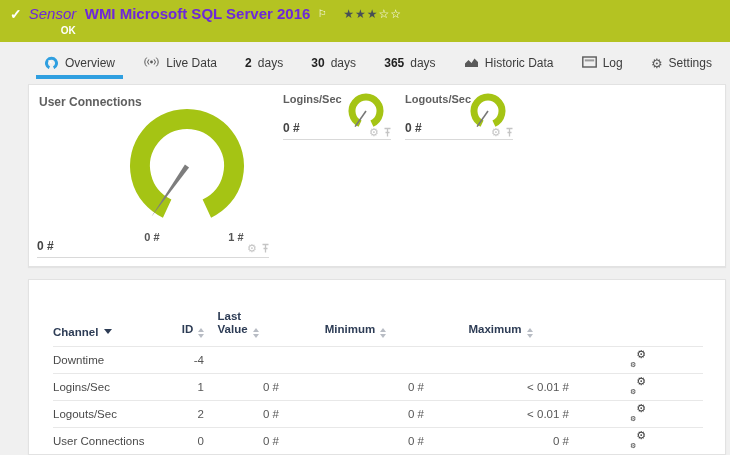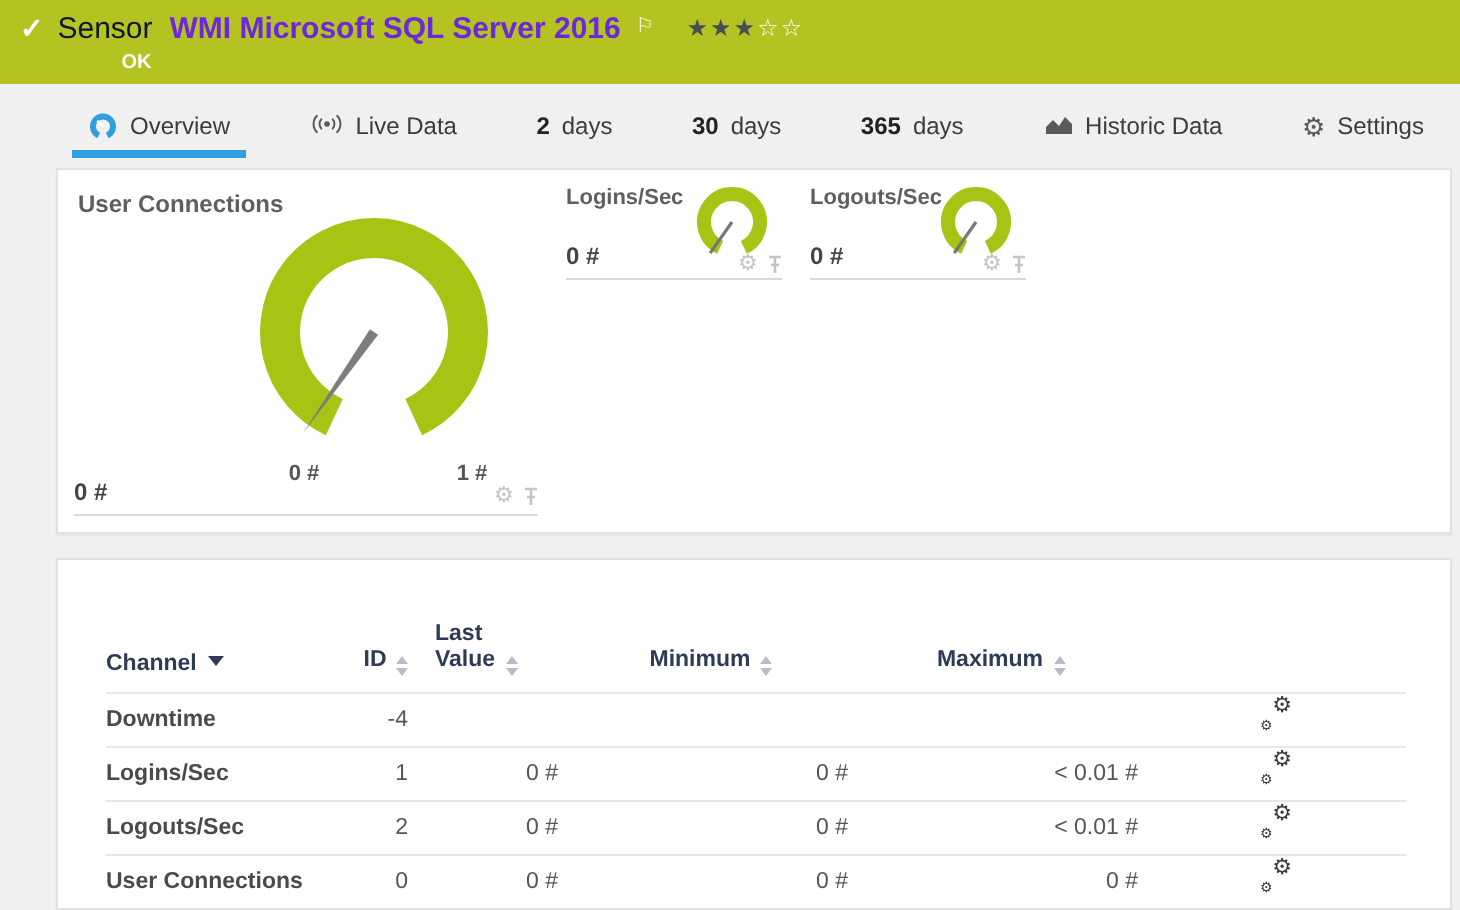--- a/index.html
+++ b/index.html
@@ -16,21 +16,21 @@
     height: 42px;
     background: #b4c322;
     display: flex;
     align-items: flex-start;
     padding: 5px 10px 0 10px;
   }
   .topbar .check {
     color: #fff; font-size: 14px; font-weight: bold; line-height: 18px; margin-right: 7px;
   }
   .title-line { line-height: 18px; white-space: nowrap; }
-  .kind { color: #0f172a; font-size: 15px; margin-right: 4px; }
+  .kind { color: #6d28d9; font-style: italic; font-size: 15px; margin-right: 4px; }
   .sensor-name { color: #6d28d9; font-weight: bold; font-size: 15px; }
   .flag { color: #fff; font-size: 10px; vertical-align: top; margin-left: 3px; }
   .stars { margin-left: 12px; font-size: 12px; letter-spacing: 1px; vertical-align: 1px; }
   .star-filled { color: #474f56; }
   .star-empty { color: #ffffff; }
   .ok-line { color: #fff; font-size: 10px; font-weight: bold; margin: 2px 0 0 20px; padding-left: 12px; }
 
   
   .tabbar {
     height: 42px;
@@ -98,21 +98,21 @@
     font-size: 11.5px; font-weight: bold; color: #2d3c55;
     border-bottom: 1px solid #e8e8e8; text-align: left;
   }
   th.t-right { text-align: center; }
   th.t-center { text-align: center; }
   .lastwrap { width: 56px; margin: 0 auto; text-align: left; line-height: 13px; }
   tbody td {
     height: 27px; font-size: 11.5px; color: #565656;
     border-bottom: 1px solid #e8e8e8; vertical-align: middle;
   }
-  td.c-ch { color: #4a4a4a; font-weight: bold; }
+  td.c-ch { color: #4a4a4a; }
   td.c-num { text-align: right; padding-right: 4px; }
   td.c-gear { text-align: center; }
 
   .sort { display: inline-flex; flex-direction: column; gap: 2px; margin-left: 5px; vertical-align: 1px; }
   .sort i { width: 0; height: 0; border-left: 3.5px solid transparent; border-right: 3.5px solid transparent; }
   .sort .up { border-bottom: 4px solid #b8bcc4; }
   .sort .down { border-top: 4px solid #b8bcc4; }
   .caret {
     display: inline-block; margin-left: 6px; vertical-align: 2px;
     width: 0; height: 0;
@@ -173,20 +173,29 @@
     <span class="num">365</span>
     <span>days</span>
   </div>
   <div class="tab">
     <span class="glyph">
       <svg width="15" height="12" viewBox="0 0 15 12">
         <path d="M1 11 V7.5 L4.5 4 L7.5 7 L10.5 2.5 L14 6 V11 Z" fill="#5a5a5a"></path>
       </svg>
     </span>
     <span>Historic Data</span>
+  </div>
+  <div class="tab">
+    <span class="glyph">
+      <svg width="15" height="12" viewBox="0 0 15 12">
+        <rect x="0.8" y="1" width="13.4" height="10" fill="none" stroke="#5a5a5a" stroke-width="1.4"></rect>
+        <rect x="2.8" y="3.4" width="9.4" height="2" fill="#9a9a9a"></rect>
+      </svg>
+    </span>
+    <span>Log</span>
   </div>
   <div class="tab">
     <span class="glyph">⚙</span>
     <span>Settings</span>
   </div>
 </nav>
 
 <section class="panel gauges-panel">
   <div class="g-abs main-title gauge-title">User Connections</div>
 

